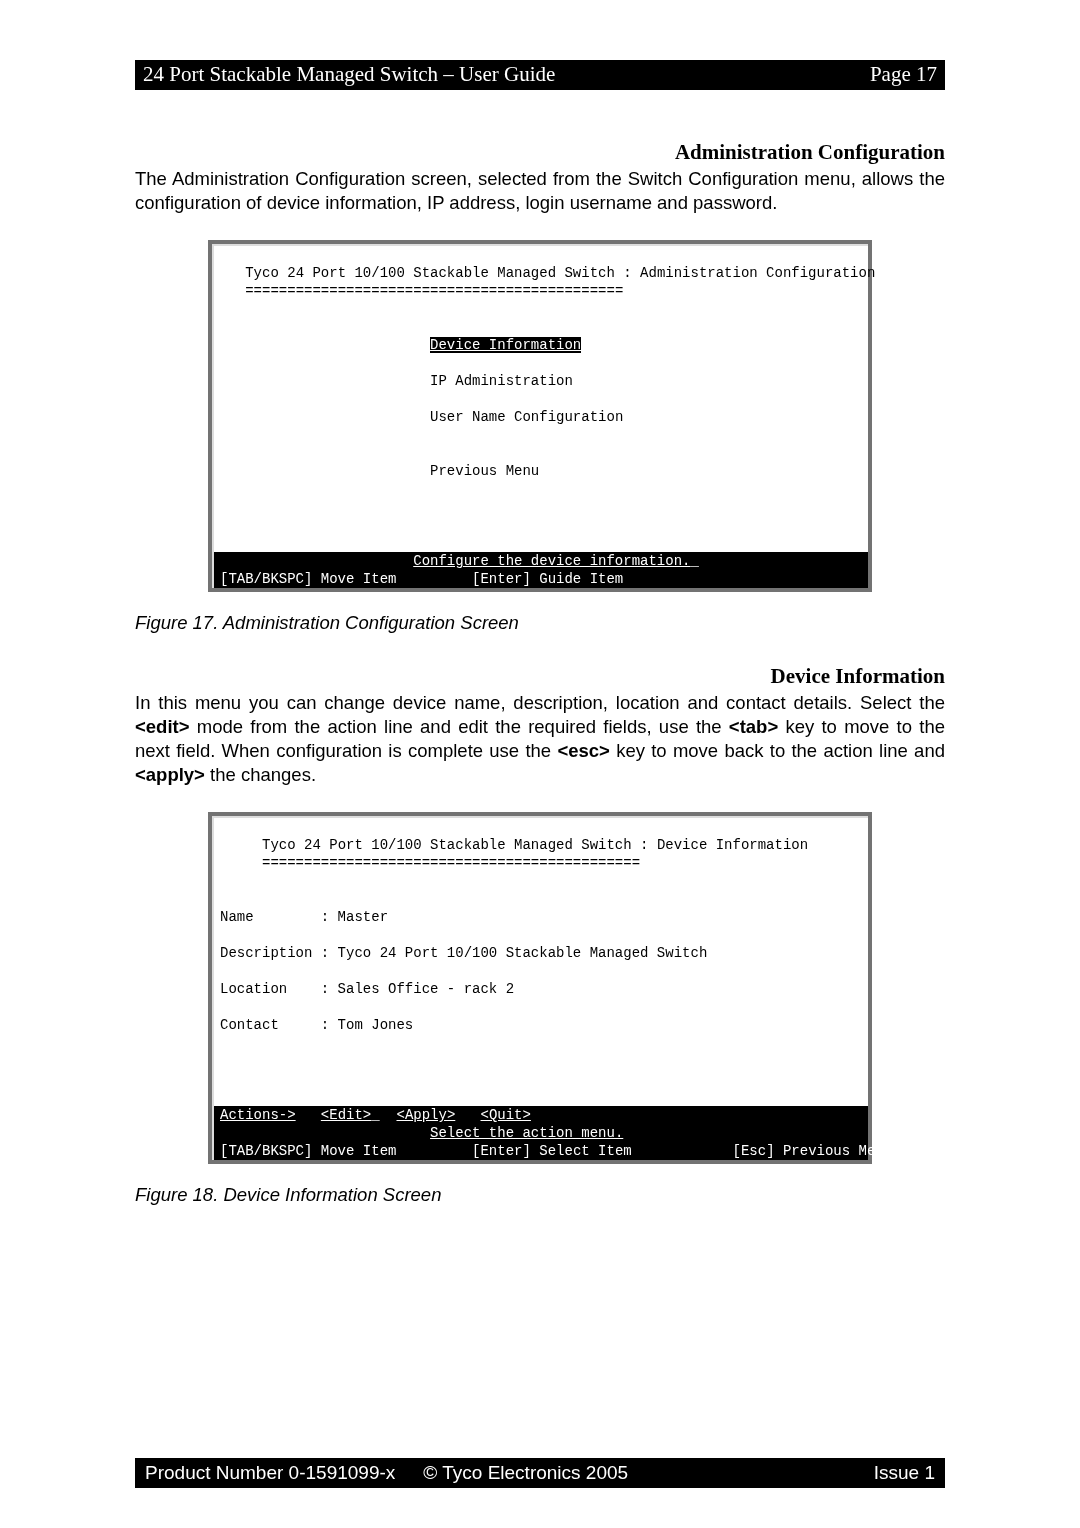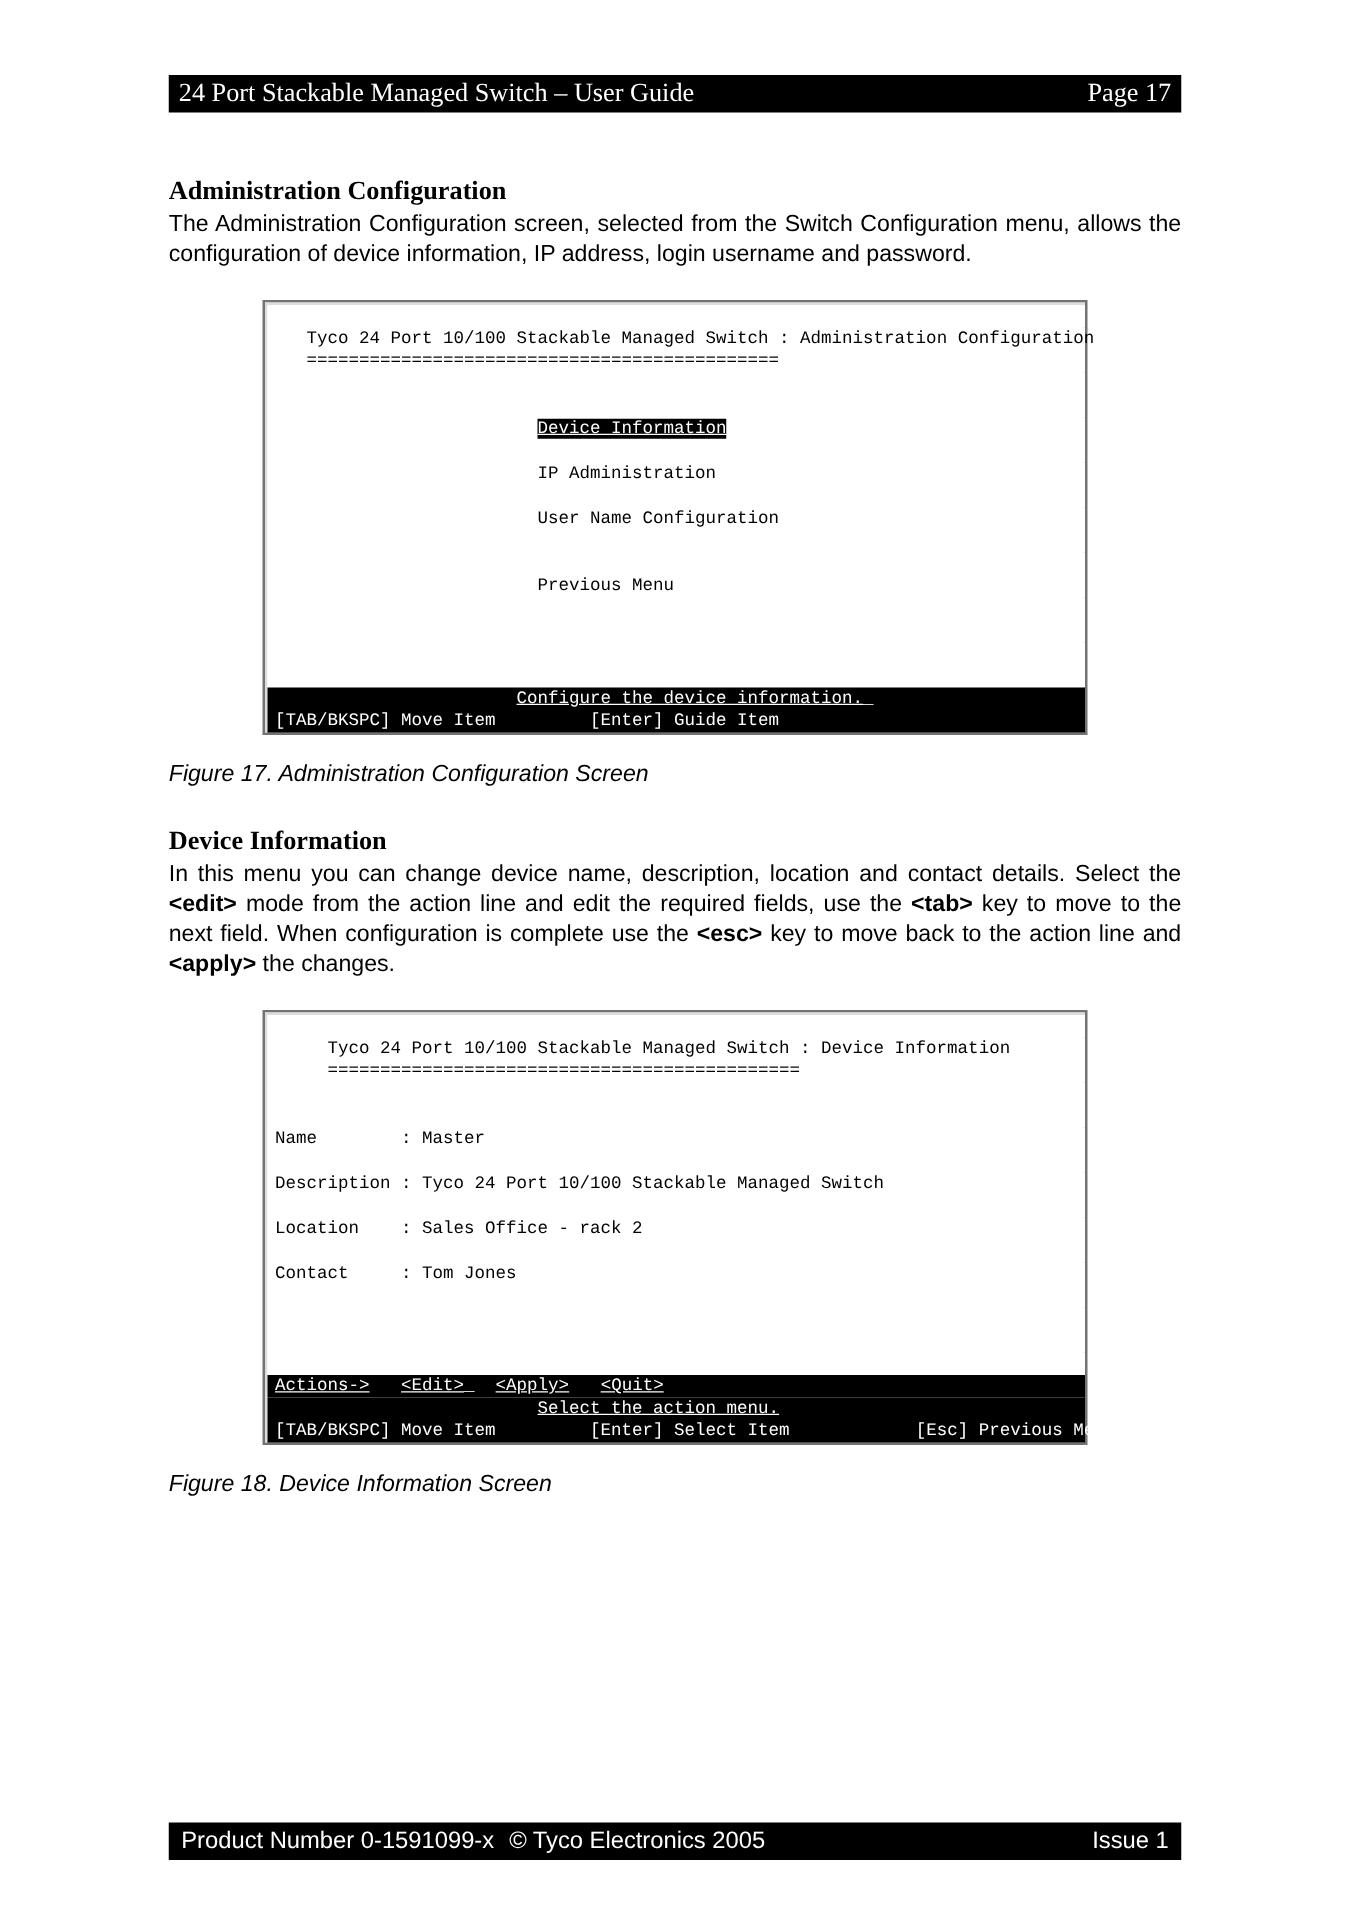--- a/index.html
+++ b/index.html
@@ -23,40 +23,41 @@
     font-size: 21px;
     padding: 2px 8px 3px 8px;
     display: flex;
     justify-content: space-between;
     align-items: baseline;
   }
   .section-heading {
     font-weight: bold;
     font-size: 21px;
     margin: 50px 0 2px 0;
+    text-align: right;
   }
   .body-text {
     font-family: Arial, Helvetica, sans-serif;
     font-size: 18.5px;
     line-height: 1.3;
     text-align: justify;
     margin: 0;
   }
   .figure-caption {
     font-family: Arial, Helvetica, sans-serif;
     font-style: italic;
     font-size: 18.5px;
     text-align: left;
     margin: 20px 0 10px 0;
   }
   .terminal-frame {
     margin: 25px auto 0 auto;
     width: 656px;
     background: #fff;
-    border: 2px solid #737373;
+    border: 4px solid #737373;
     box-shadow: inset 1px 1px 0 #fff, inset -1px -1px 0 #888;
   }
   .terminal-inner {
     border-top: 2px solid #ddd;
     border-left: 2px solid #ddd;
     padding: 0;
   }
   .tline {
     font-family: "Courier New", Courier, monospace;
     font-size: 14px;
@@ -86,21 +87,21 @@
     right: 135px;
     bottom: 40px;
     background: #000;
     color: #fff;
     font-size: 19px;
     font-family: Arial, Helvetica, sans-serif;
     padding: 4px 10px;
     display: flex;
     justify-content: space-between;
   }
-  .footer-left { display: flex; gap: 12px; }
+  .footer-left { display: flex; gap: 28px; }
 </style>
 </head>
 <body>
 
 <div class="page">
 
   <div class="header-bar">
     <span>24 Port Stackable Managed Switch – User Guide</span>
     <span>Page 17</span>
   </div>

